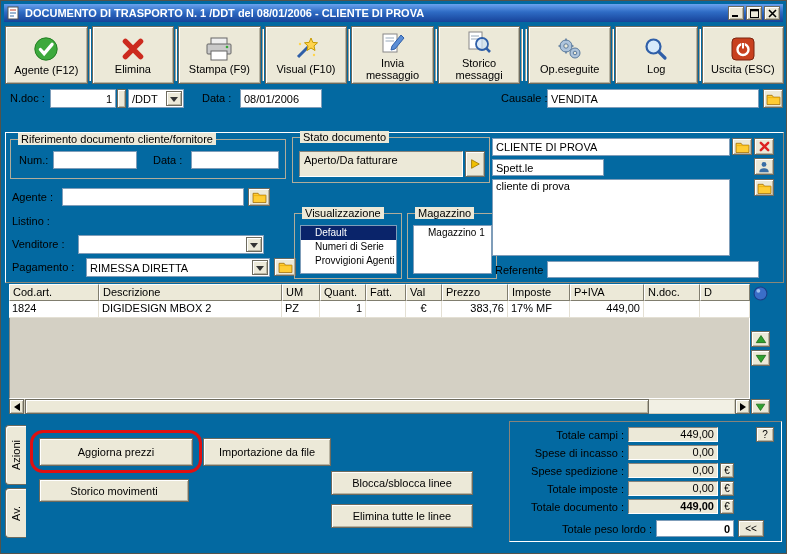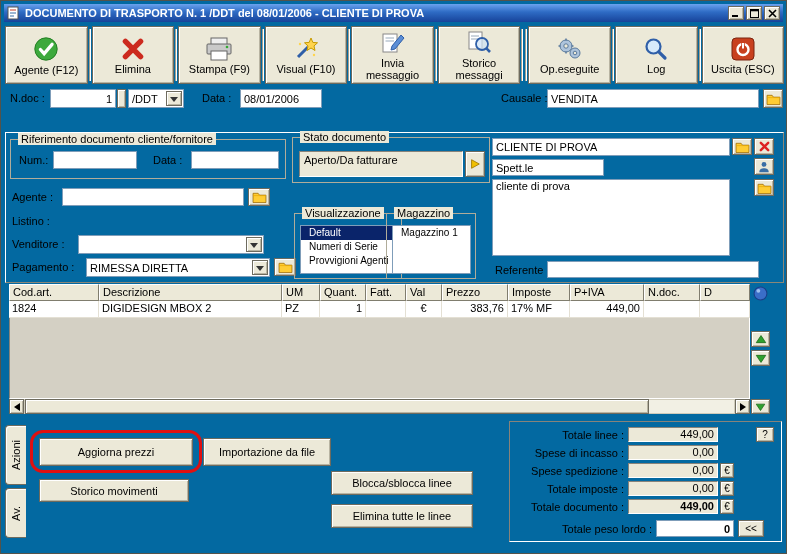--- a/index.html
+++ b/index.html
@@ -46,21 +46,21 @@
     border-radius:3px 3px 0 0; margin-right:1px; cursor:pointer; white-space:nowrap; }
   .tab.active { font-weight:bold; height:21px; box-shadow: inset 1px 1px 0 #fff; }
 
   .tabpage { position:absolute; left:4px; top:131px; width:779px; height:151px;
     border:1px solid; border-color:#FFFFFF #8A8778 #8A8778 #FFFFFF; }
 
   .group { position:absolute; border:1px solid #B0AC9A; }
   .gtitle { position:absolute; top:-7px; left:7px; background:#ECE9D8; padding:0 3px; font-size:11px; white-space:nowrap; }
 
   .listbox { background:#fff; border:1px solid #7F9DB9; overflow:hidden; }
-  .li { font-size:10px; line-height:14px; padding:0 8px; white-space:nowrap; cursor:default; }
+  .li { font-size:10px; line-height:14px; padding:0 14px; white-space:nowrap; cursor:default; }
   .li.sel { background:#0A246A; color:#fff; }
 
   
   .grid { position:absolute; left:8px; top:283px; width:741px; }
   .gh, .gr { display:flex; }
   .hc { height:17px; background:#ECE9D8; border:1px solid; border-color:#FFFFFF #807D6E #807D6E #FFFFFF;
     font-size:11px; padding:1px 3px; overflow:hidden; white-space:nowrap; }
   .bc { height:17px; background:#fff; border-right:1px solid #E4E0D4; border-bottom:1px solid #E4E0D4;
     font-size:11px; padding:1px 3px; overflow:hidden; white-space:nowrap; }
   .c0{width:90px}.c1{width:183px}.c2{width:38px}.c3{width:46px}.c4{width:40px}.c5{width:36px}
@@ -323,21 +323,21 @@
 
     <div class="group" style="left:288px;top:80px;width:108px;height:66px">
       <span class="gtitle">Visualizzazione</span>
       <div class="a listbox" style="left:5px;top:11px;width:97px;height:49px">
         <div class="li sel">Default</div>
         <div class="li">Numeri di Serie</div>
         <div class="li">Provvigioni Agenti</div>
       </div>
     </div>
 
-    <div class="group" style="left:380px;top:80px;width:90px;height:66px">
+    <div class="group" style="left:401px;top:80px;width:90px;height:66px">
       <span class="gtitle">Magazzino</span>
       <div class="a listbox" style="left:5px;top:11px;width:79px;height:49px">
         <div class="li">Magazzino 1</div>
       </div>
     </div>
 
     <input class="a edit" style="left: 486px; top: 5px; width: 238px; height: 18px;" value="CLIENTE DI PROVA">
     <button class="a btn iconbtn" style="left:726px;top:5px;width:20px;height:17px">
         <svg width="15" height="12" viewBox="0 0 16 13">
           <path d="M1 2.5h5.5l1.5 2H15v8H1z" fill="#FFCC33" stroke="#996600" stroke-width="0.8"></path>
@@ -459,21 +459,21 @@
 
   <button class="a btn" style="left:38px;top:437px;width:154px;height:28px">Aggiorna prezzi</button>
   <button class="a btn" style="left:202px;top:437px;width:128px;height:28px">Importazione da file</button>
   <button class="a btn" style="left:330px;top:470px;width:142px;height:24px">Blocca/sblocca linee</button>
   <button class="a btn" style="left:38px;top:478px;width:150px;height:23px">Storico movimenti</button>
   <button class="a btn" style="left:330px;top:503px;width:142px;height:24px">Elimina tutte le linee</button>
 
   <div class="annotation"></div>
 
   <div class="totals">
-    <span class="t-lbl" style="top:7px">Totale linee :</span>
+    <span class="t-lbl" style="top:7px">Totale campi :</span>
     <span class="t-val" style="top:5px">449,00</span>
     <button class="a btn mini" style="left:246px;top:5px;width:18px">?</button>
 
     <span class="t-lbl" style="top:25px">Spese di incasso :</span>
     <span class="t-val" style="top:23px">0,00</span>
 
     <span class="t-lbl" style="top:43px">Spese spedizione :</span>
     <span class="t-val" style="top:41px">0,00</span>
     <button class="a btn mini" style="left:210px;top:41px">€</button>
 

